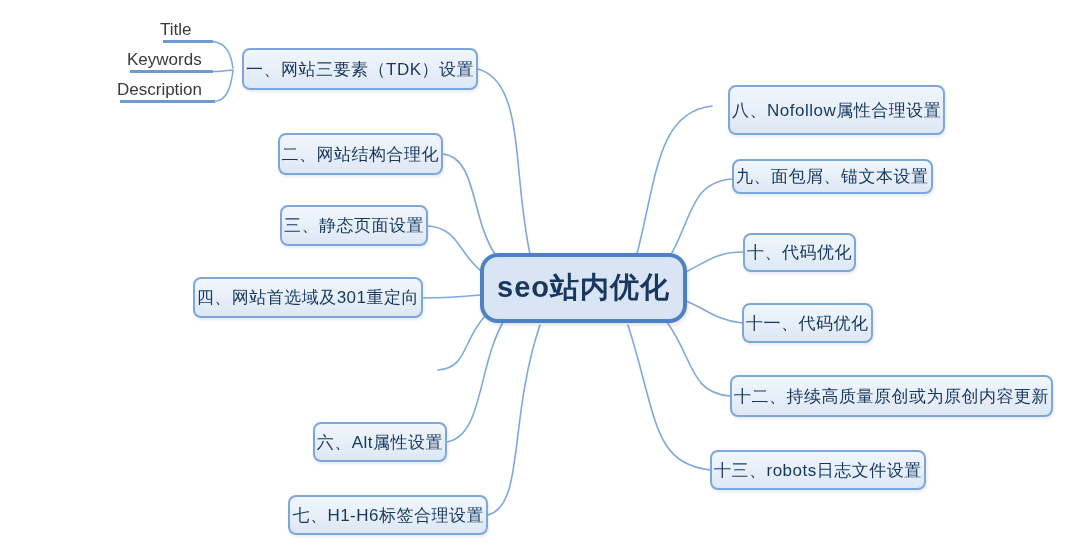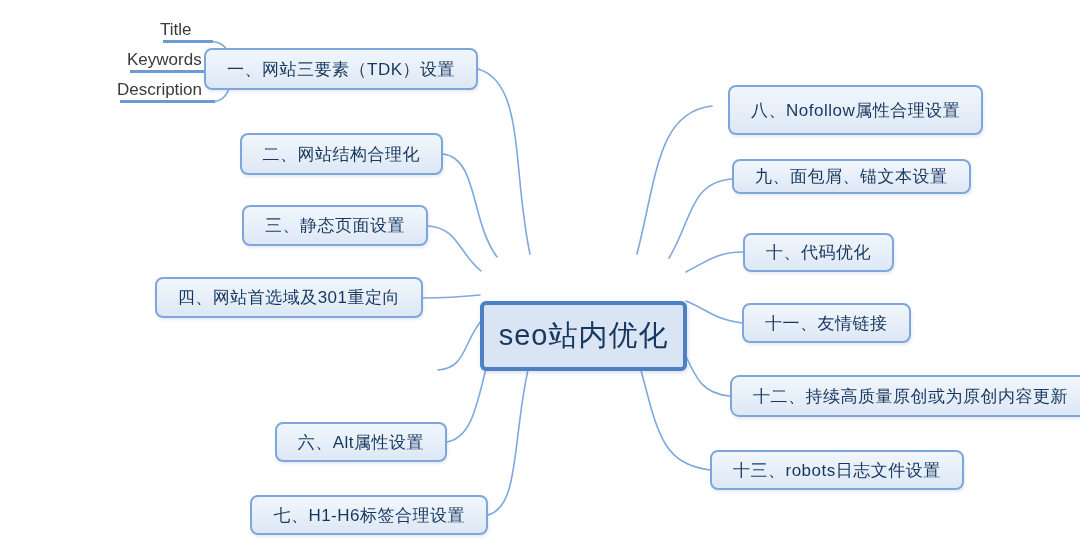--- a/index.html
+++ b/index.html
@@ -41,57 +41,56 @@
     stroke: var(--leaf-line);
     stroke-width: 2.8;
     stroke-linecap: butt;
   }
 
   .node {
     position: absolute;
     display: flex;
     align-items: center;
     justify-content: center;
-    padding: 0 21px;
+    padding: 0 2px;
     border: 2px solid var(--node-border);
     border-radius: 8px;
     background: linear-gradient(180deg, var(--node-fill-top), var(--node-fill-bottom));
     color: var(--node-text);
     font-size: 17px;
     letter-spacing: 0.5px;
     white-space: nowrap;
     box-shadow: 1px 2px 3px rgba(60,90,140,0.12);
   }
 
   .node.central {
     border: 4px solid var(--central-border);
-    border-radius: 6px;
+    border-radius: 18px;
     background: var(--central-fill);
     font-size: 29px;
-    font-weight: normal;
+    font-weight: bold;
     letter-spacing: 1px;
     box-shadow: 1px 2px 4px rgba(60,90,140,0.18);
-    margin-top: 48px;
   }
 
   
   .n-l1 { top: 48px;  right: 602px; height: 42px; }
   .n-l2 { top: 133px; right: 637px; height: 42px; }
   .n-l3 { top: 205px; right: 652px; height: 41px; }
   .n-l4 { top: 277px; right: 657px; height: 41px; }
   .n-l5 { top: 348px; right: 642px; height: 44px; }
   .n-l6 { top: 422px; right: 633px; height: 40px; }
   .n-l7 { top: 495px; right: 592px; height: 40px; }
 
   
   .n-r1 { top: 85px;  left: 728px; height: 50px; }
   .n-r2 { top: 159px; left: 732px; height: 35px; }
   .n-r3 { top: 233px; left: 743px; height: 39px; text-align: right; }
   .n-r4 { top: 303px; left: 742px; height: 40px; }
-  .n-r5 { top: 375px; left: 730px; height: 42px; border-radius: 9px; }
+  .n-r5 { top: 375px; left: 730px; height: 42px; }
   .n-r6 { top: 450px; left: 710px; height: 40px; }
 
   .n-central { top: 253px; left: 480px; width: 207px; height: 70px; }
 
   .leaf {
     position: absolute;
     color: var(--leaf-text);
     font-size: 17px;
     text-align: left;
     white-space: nowrap;
@@ -136,21 +135,21 @@
   <div class="node n-l1">一、网站三要素（TDK）设置</div>
   <div class="node n-l2">二、网站结构合理化</div>
   <div class="node n-l3">三、静态页面设置</div>
   <div class="node n-l4">四、网站首选域及301重定向</div>
   <div class="node n-l6">六、Alt属性设置</div>
   <div class="node n-l7">七、H1-H6标签合理设置</div>
 
   <div class="node n-r1">八、Nofollow属性合理设置</div>
   <div class="node n-r2">九、面包屑、锚文本设置</div>
   <div class="node n-r3">十、代码优化</div>
-  <div class="node n-r4">十一、友情链接</div>
+  <div class="node n-r4">十一、代码优化</div>
   <div class="node n-r5">十二、持续高质量原创或为原创内容更新</div>
   <div class="node n-r6">十三、robots日志文件设置</div>
 
   <div class="leaf leaf-title">Title</div>
   <div class="leaf leaf-keywords">Keywords</div>
   <div class="leaf leaf-description">Description</div>
 
 </div>
 
 </body></html>

